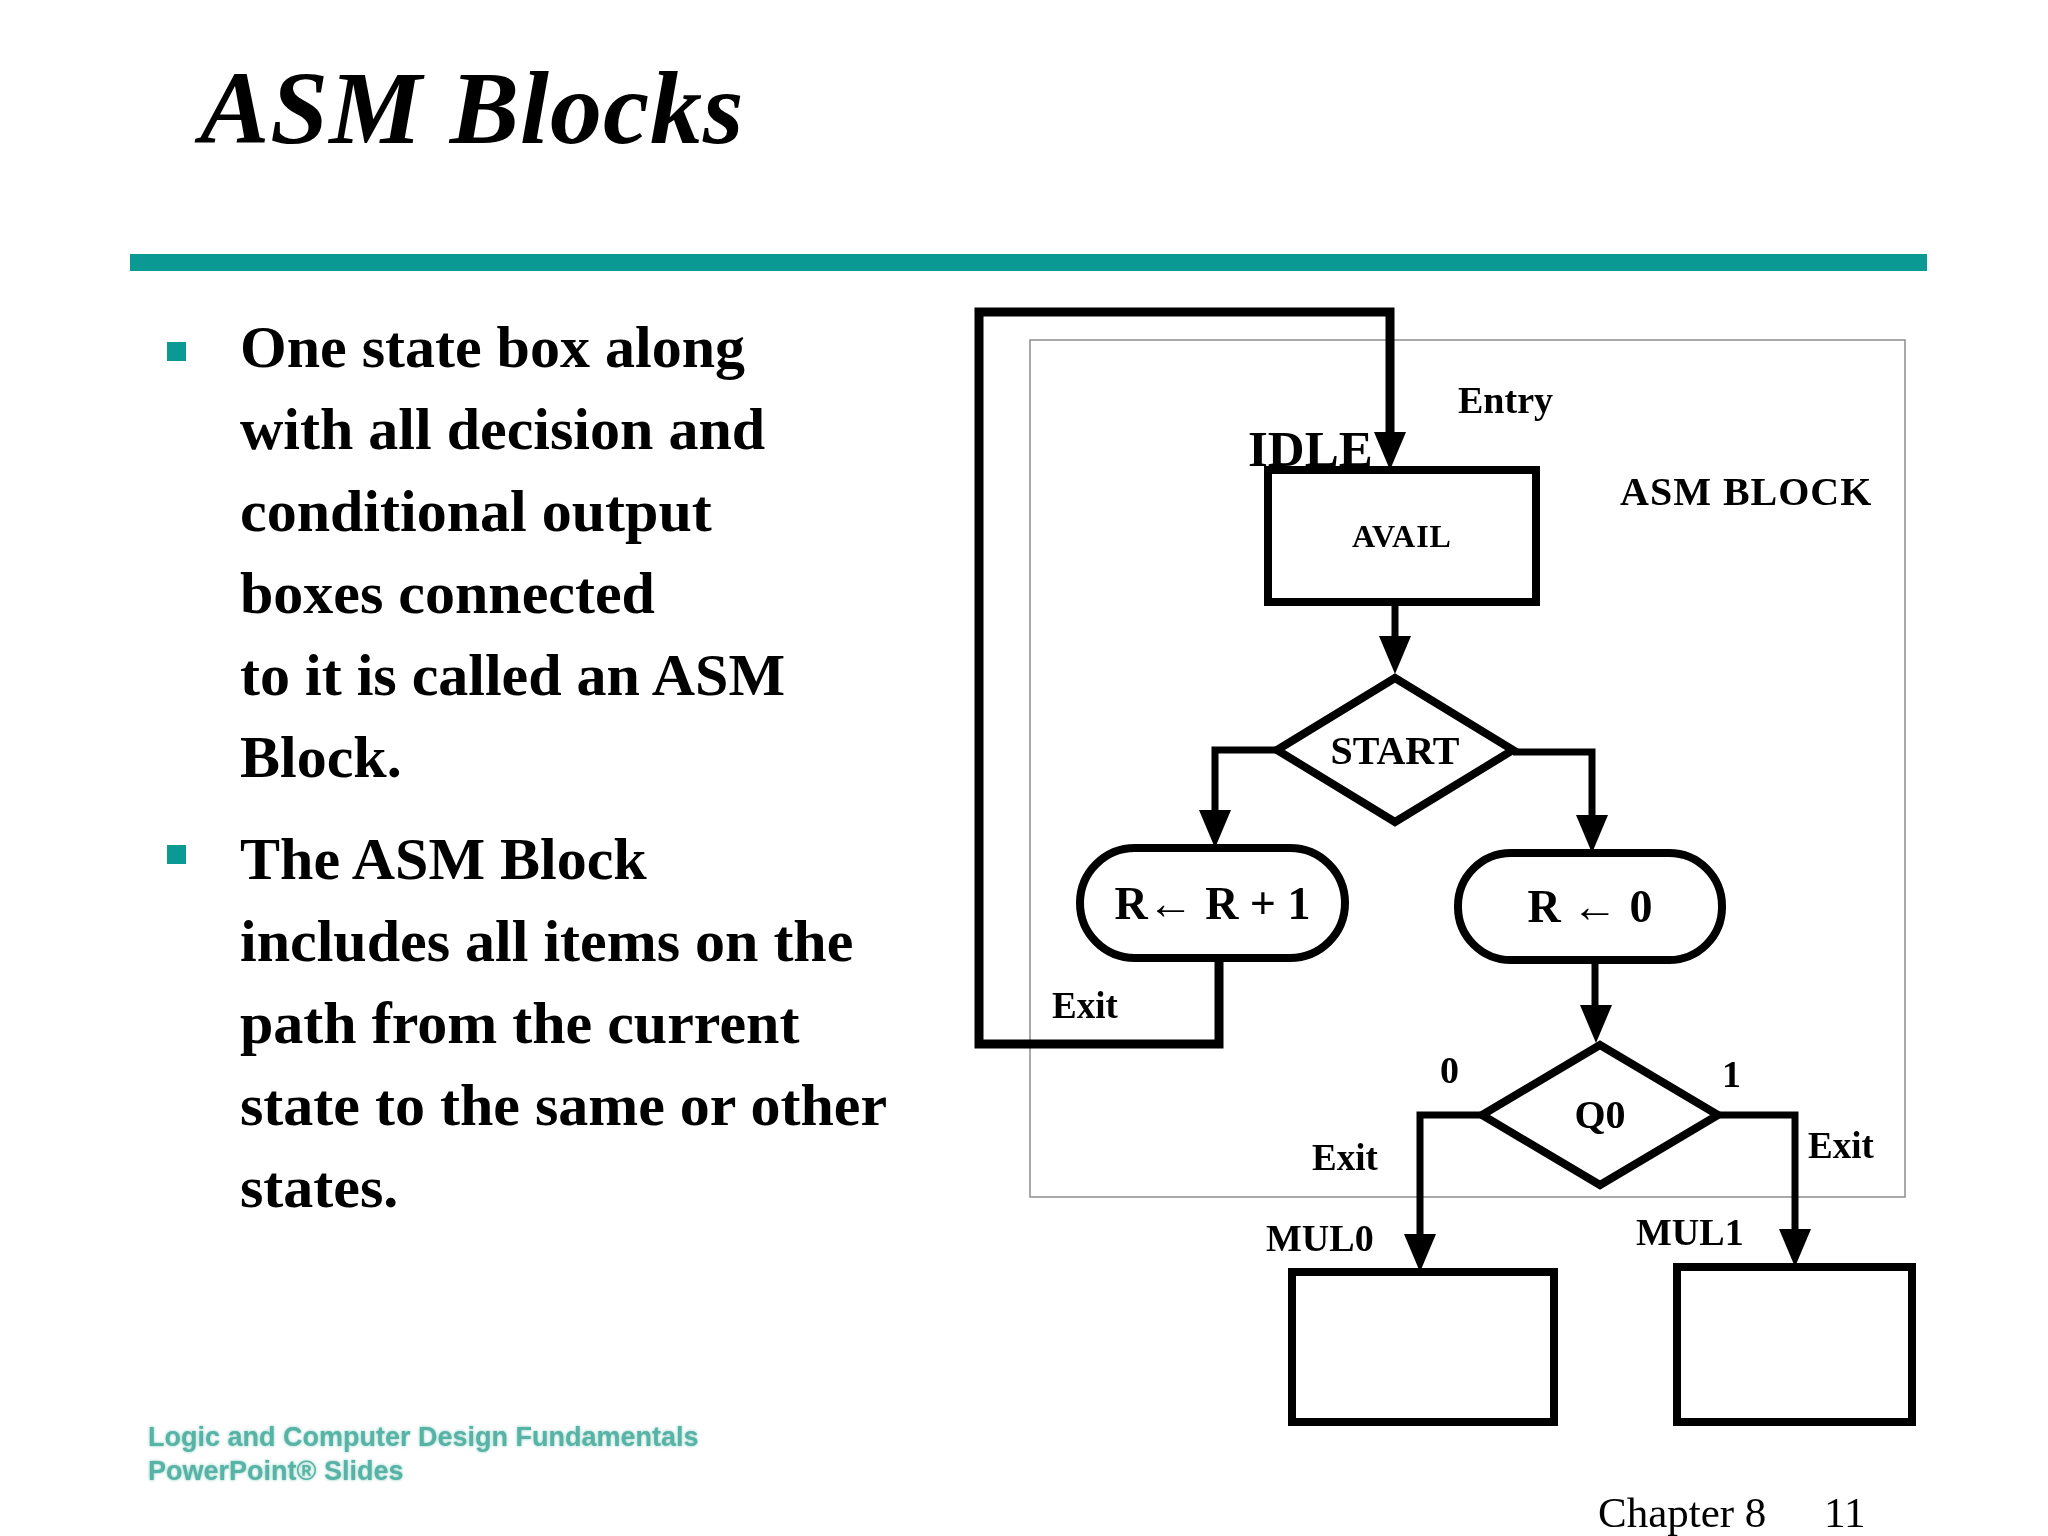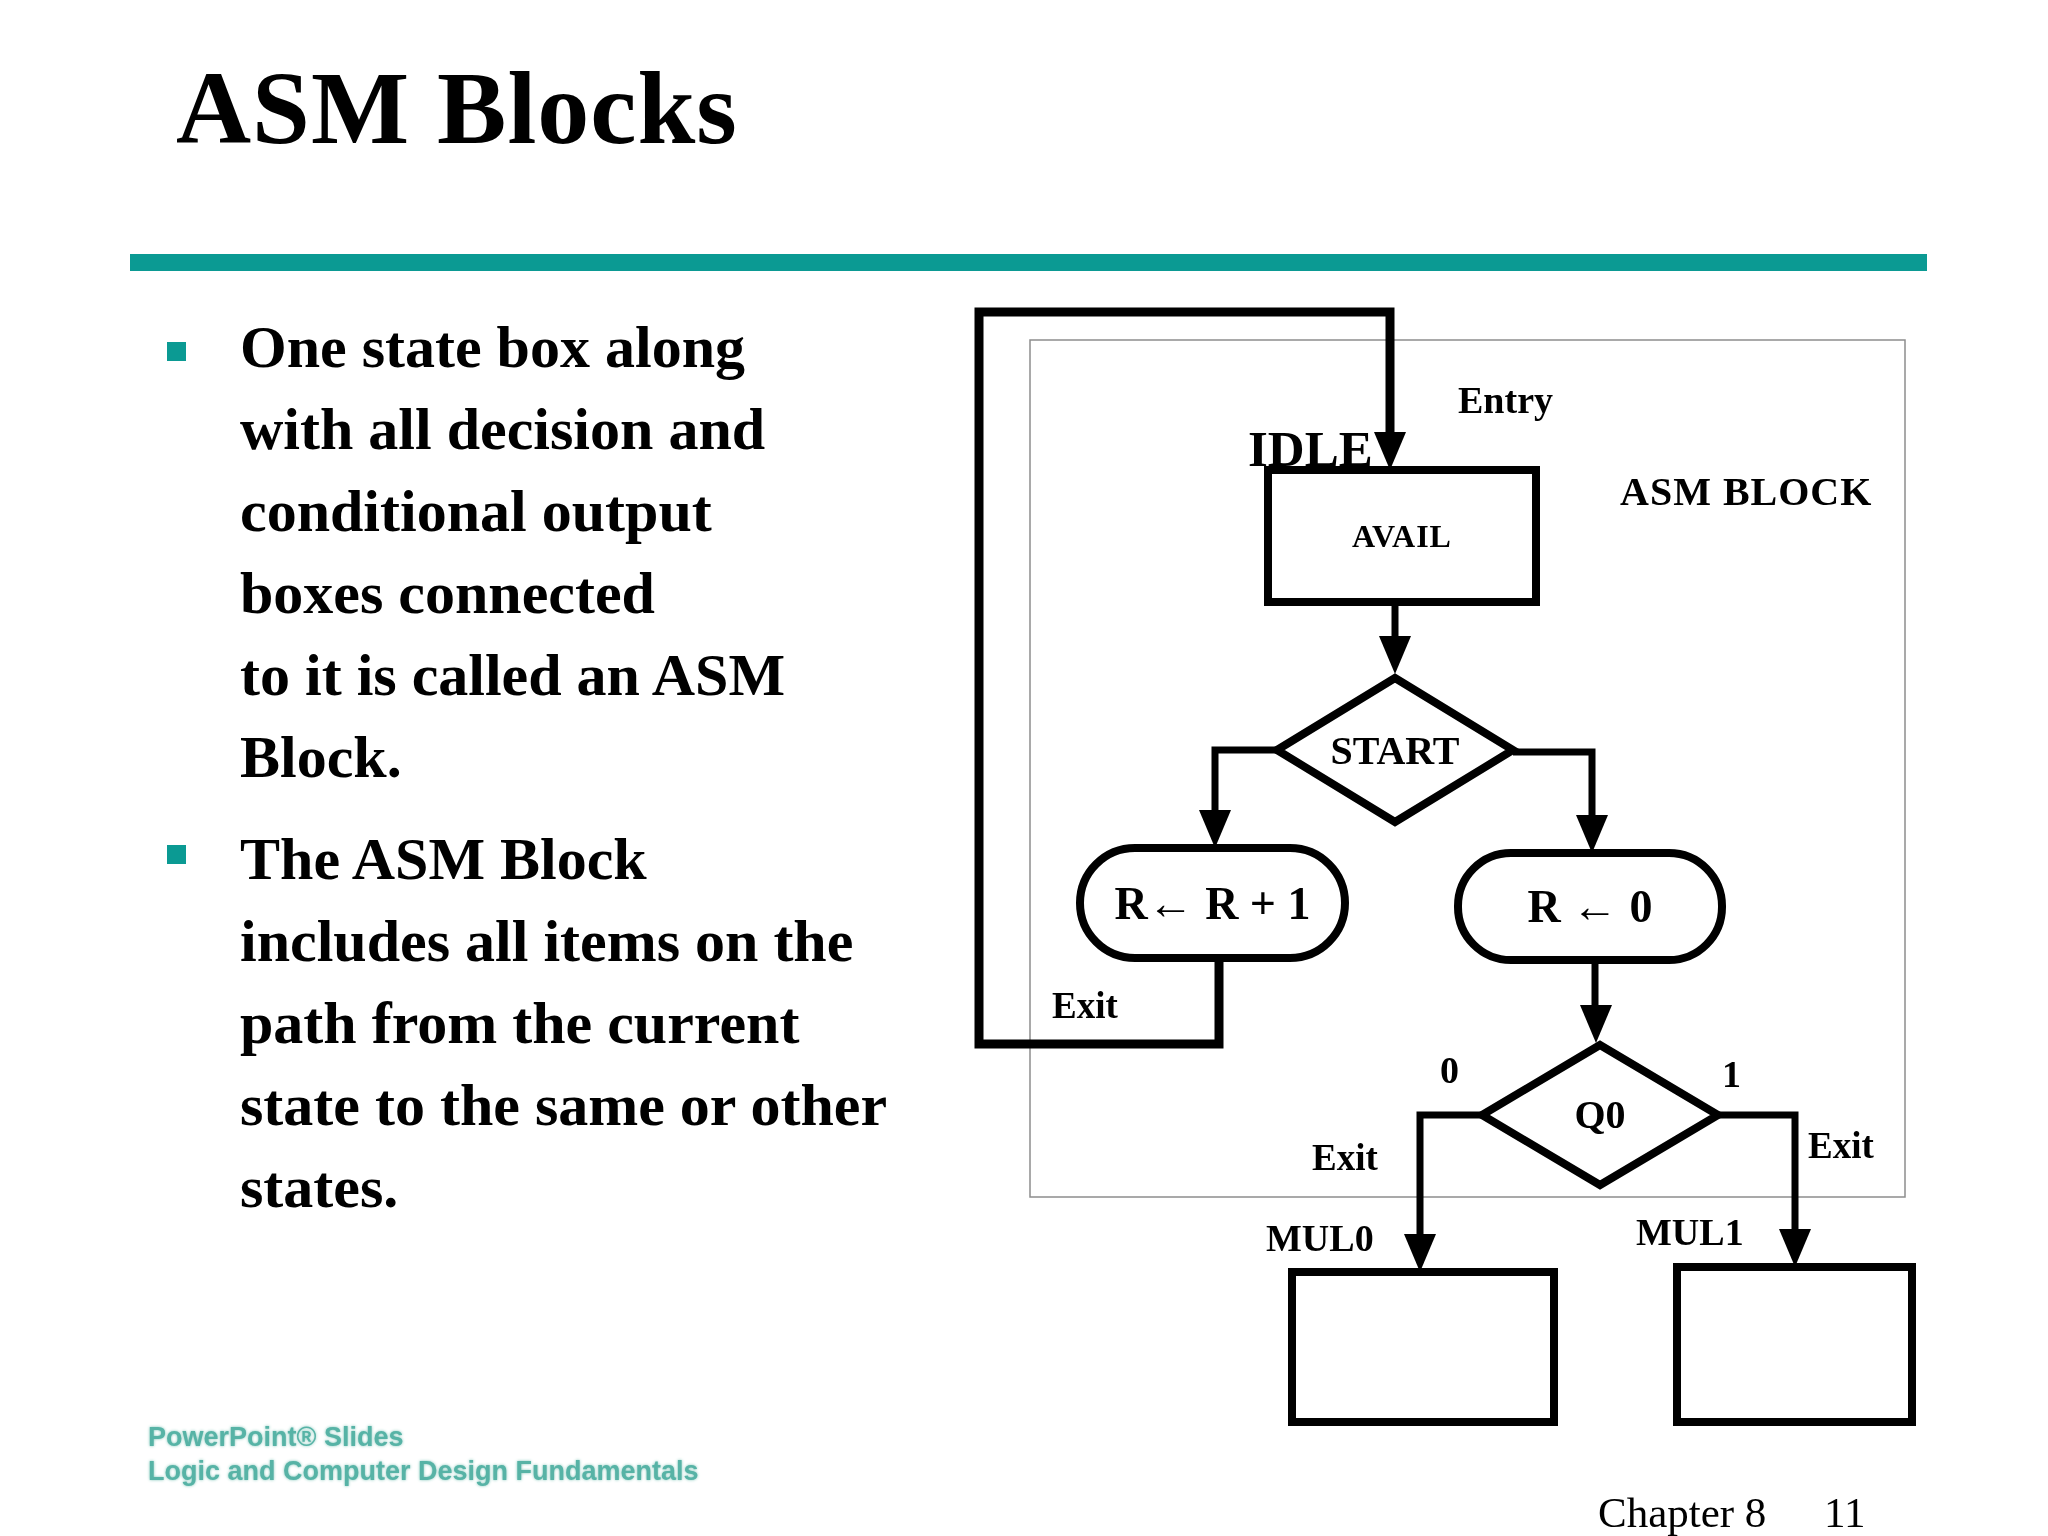--- a/index.html
+++ b/index.html
@@ -3,22 +3,22 @@
 <meta charset="utf-8">
 <style>
   html,body{margin:0;padding:0;}
   body{
     width:2048px;height:1536px;position:relative;background:#ffffff;
     font-family:"Liberation Serif","DejaVu Serif",serif;color:#000;
     overflow:hidden;
   }
   .abs{position:absolute;}
   #title{
-    left:176px;top:48px;font-size:104px;font-weight:bold;
-    letter-spacing:1px;white-space:nowrap;
+    left:200px;top:48px;font-size:104px;font-weight:bold;
+    letter-spacing:1px;white-space:nowrap;font-style:italic;
   }
   #divider{left:130px;top:254px;width:1797px;height:17px;background:#0b9a93;}
   .bullet-square{width:19px;height:19px;background:#0b9a93;}
   #bullet1-marker{left:167px;top:342px;}
   #bullet2-marker{left:167px;top:845px;}
   .bullet-text{
     font-size:60px;line-height:82px;font-weight:bold;
     white-space:pre-line;letter-spacing:0px;
   }
   #bullet1-text{left:240px;top:306px;width:820px;}
@@ -122,18 +122,18 @@
 <div id="exit-left-label" class="abs dlabel">Exit</div>
 <div id="zero-label" class="abs dlabel">0</div>
 <div id="one-label" class="abs dlabel">1</div>
 <div id="q0-label" class="abs dlabel dcenter">Q0</div>
 <div id="exit-mid-label" class="abs dlabel">Exit</div>
 <div id="exit-right-label" class="abs dlabel">Exit</div>
 <div id="mul0-label" class="abs dlabel">MUL0</div>
 <div id="mul1-label" class="abs dlabel">MUL1</div>
 
 <div id="footer-credit" class="abs">
+  <div>Logic and Computer Design Fundamentals</div>
   <div>PowerPoint® Slides</div>
-  <div>Logic and Computer Design Fundamentals</div>
 </div>
 
 <div id="chapter-label" class="abs">Chapter 8</div>
 <div id="page-number" class="abs">11</div>
 
 </body></html>

